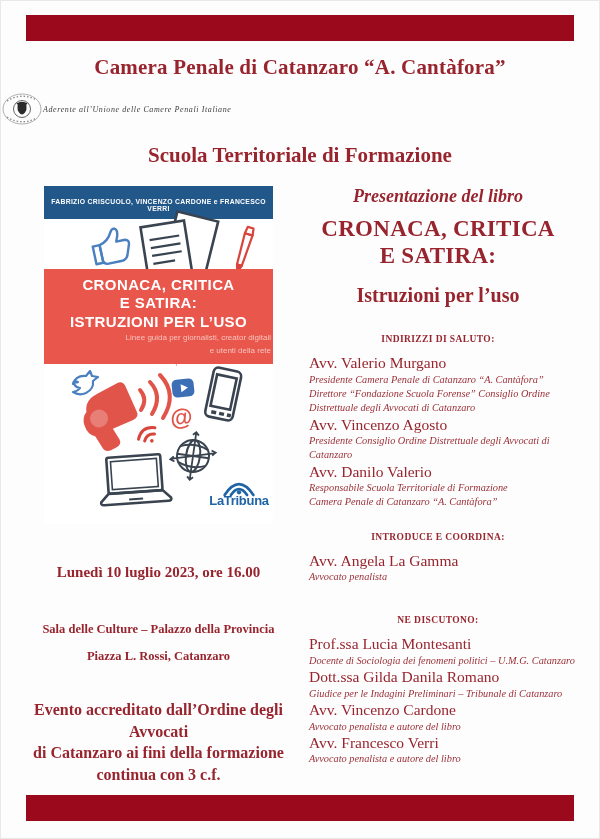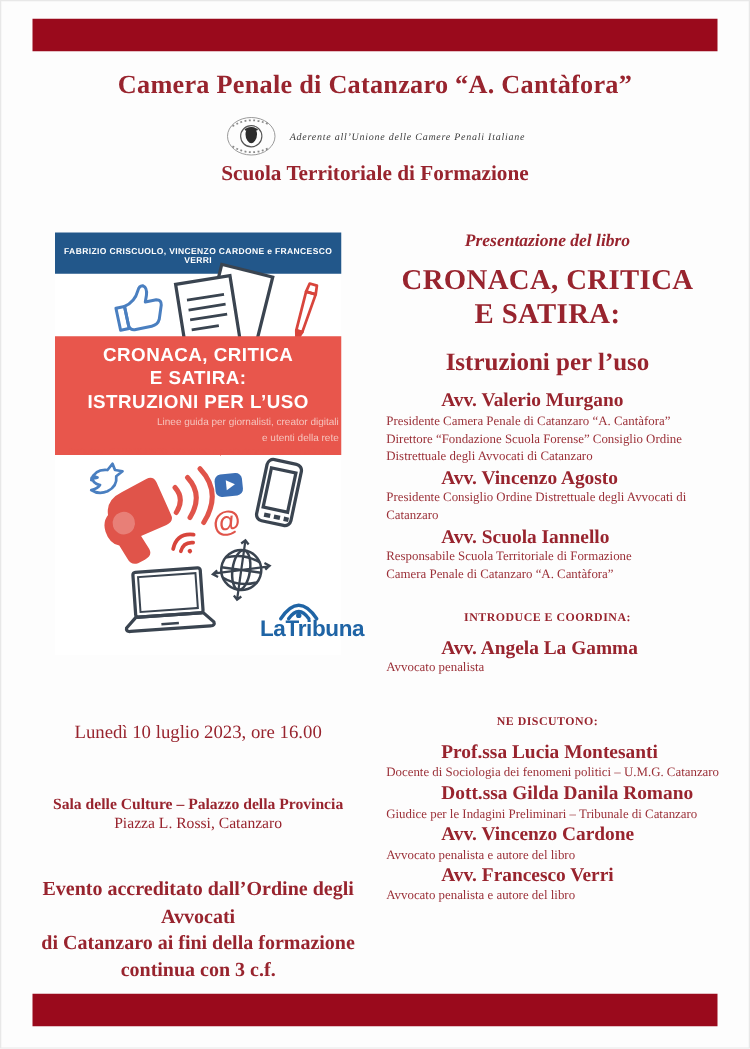--- a/index.html
+++ b/index.html
@@ -8,24 +8,24 @@
     background:#fdfdfd;border:1px solid #e8e8e8;box-sizing:border-box;
     font-family:"Liberation Serif", serif;color:#98242e;overflow:hidden;padding-left:35px;
   }
   .accent-bar{position:absolute;left:25px;right:25px;height:26px;background:#9a0a1c;}
   .bar-top{top:14px;}
   .bar-bottom{top:794px;}
 
   .main-title{position:absolute;top:54px;left:0;right:0;text-align:center;
     font-size:21px;font-weight:bold;color:#98242e;letter-spacing:.2px;}
   .affiliation-row{position:absolute;top:90px;left:0;right:0;
-    display:flex;justify-content:center;align-items:center;gap:10px;}
+    display:flex;align-items:center;}
   .affiliation-text{font-style:italic;font-size:8px;color:#3d3d3d;letter-spacing:.6px;}
-  .school-title{position:absolute;top:128px;left:0;right:0;text-align:center;
-    font-size:17px;font-weight:bold;color:#98242e;}
+  .school-title{position:absolute;top:142px;left:0;right:0;text-align:center;
+    font-size:21px;font-weight:bold;color:#98242e;}
 
   
   .left-col{position:absolute;left:25px;top:185px;width:265px;}
   .cover{position:relative;margin-left:18px;width:229px;height:338px;background:#ffffff;}
   .cover-authors{position:absolute;top:0;left:0;right:0;height:33px;background:#22578a;
     color:#ffffff;font-family:"Liberation Sans",sans-serif;font-size:6.8px;font-weight:bold;
     text-align:center;letter-spacing:.3px;display:flex;align-items:flex-end;justify-content:center;
     padding-bottom:7px;box-sizing:border-box;}
   .cover svg{position:absolute;overflow:visible;}
   .cover-band{position:absolute;top:83px;left:0;right:0;background:#e8564c;
@@ -36,42 +36,42 @@
     font-size:8px;line-height:1.35;margin-top:2px;text-align:right;}
   .cover-band .s:first-of-type{margin-top:6px;}
   .cover-preface{position:absolute;top:172px;left:0;right:0;text-align:center;
     font-family:"Liberation Sans",sans-serif;font-size:6.4px;color:#e8564c;z-index:2;}
   .cover-preface b{font-weight:bold;}
   .at-glyph{position:absolute;top:218px;left:126px;color:#e0544a;font-family:"Liberation Sans",sans-serif;
     font-size:23px;font-weight:bold;transform:rotate(-8deg);z-index:1;}
   .publisher{position:absolute;top:291px;left:164px;width:62px;text-align:center;z-index:1;}
   .publisher .arcs{position:relative;width:62px;height:18px;}
   .publisher .name{color:#1f64a5;font-family:"Liberation Sans",sans-serif;
-    font-weight:bold;font-size:18px;letter-spacing:-.3px;margin-top:-2px;}
+    font-weight:bold;font-size:13px;letter-spacing:-.3px;margin-top:-2px;}
 
   .event-info{text-align:center;}
-  .event-date{font-size:15px;font-weight:normal;margin-top:54px;}
+  .event-date{font-size:15px;font-weight:bold;margin-top:40px;}
   .venue1{font-size:12.5px;font-weight:bold;margin-top:41px;}
-  .venue2{font-size:12.5px;font-weight:normal;margin-top:0;}
+  .venue2{font-size:12.5px;font-weight:bold;margin-top:12px;}
   .accreditation{font-size:16px;font-weight:bold;margin-top:35px;
     white-space:pre-line;line-height:1.35;}
 
   
   .right-col{position:absolute;left:296px;top:185px;width:282px;}
-  .presentation-label{font-style:italic;font-size:14px;text-align:center;font-weight:bold;}
+  .presentation-label{font-style:italic;font-size:18px;text-align:center;font-weight:bold;}
   .book-title{font-size:23px;font-weight:bold;text-align:center;line-height:1.16;
     letter-spacing:.3px;margin-top:9px;}
   .book-subtitle{font-size:20px;font-weight:bold;text-align:center;margin-top:15px;}
   .sec-heading{font-size:9.5px;font-weight:bold;text-align:center;letter-spacing:.4px;}
   .h1{margin-top:27px;}
   .h2{margin-top:22px;font-family:Liberation Serif, serif;}
   .h3{margin-top:31px;}
   .speaker{padding-left:12px;}
-  .sp-name{font-size:15.5px;font-weight:bold;line-height:1.2;margin-left:44px;}
-  .sp-role{font-size:10.3px;line-height:1.38;white-space:pre-line;color:#9b3038;}
+  .sp-name{font-size:15.5px;font-weight:normal;line-height:1.2;}
+  .sp-role{font-size:10.3px;line-height:1.38;white-space:pre-line;color:#9b3038;font-style:italic;}
   .m-top{margin-top:10px;}
 </style>
 </head>
 <body>
 
 <div class="page">
 
   <div class="accent-bar bar-top"></div>
 
   <div class="main-title">Camera Penale di Catanzaro “A. Cantàfora”</div>
@@ -203,34 +203,35 @@
   </div>
 
   <div class="right-col">
     <div class="presentation-label">Presentazione del libro</div>
     <div class="book-title">
       <div>CRONACA, CRITICA</div>
       <div>E SATIRA:</div>
     </div>
     <div class="book-subtitle">Istruzioni per l’uso</div>
 
+    <div class="sec-heading h1">INDIRIZZI DI SALUTO:</div>
 
     <div class="speaker m-top">
       <div class="sp-name">Avv. Valerio Murgano</div>
       <div class="sp-role">Presidente Camera Penale di Catanzaro “A. Cantàfora”
 Direttore “Fondazione Scuola Forense” Consiglio Ordine
 Distrettuale degli Avvocati di Catanzaro</div>
     </div>
     <div class="speaker">
       <div class="sp-name">Avv. Vincenzo Agosto</div>
       <div class="sp-role">Presidente Consiglio Ordine Distrettuale degli Avvocati di
 Catanzaro</div>
     </div>
     <div class="speaker">
-      <div class="sp-name">Avv. Scuola Iannello</div>
+      <div class="sp-name">Avv. Danilo Valerio</div>
       <div class="sp-role">Responsabile Scuola Territoriale di Formazione
 Camera Penale di Catanzaro “A. Cantàfora”</div>
     </div>
 
     <div class="sec-heading h2">INTRODUCE E COORDINA:</div>
 
     <div class="speaker m-top">
       <div class="sp-name">Avv. Angela La Gamma</div>
       <div class="sp-role">Avvocato penalista</div>
     </div>

